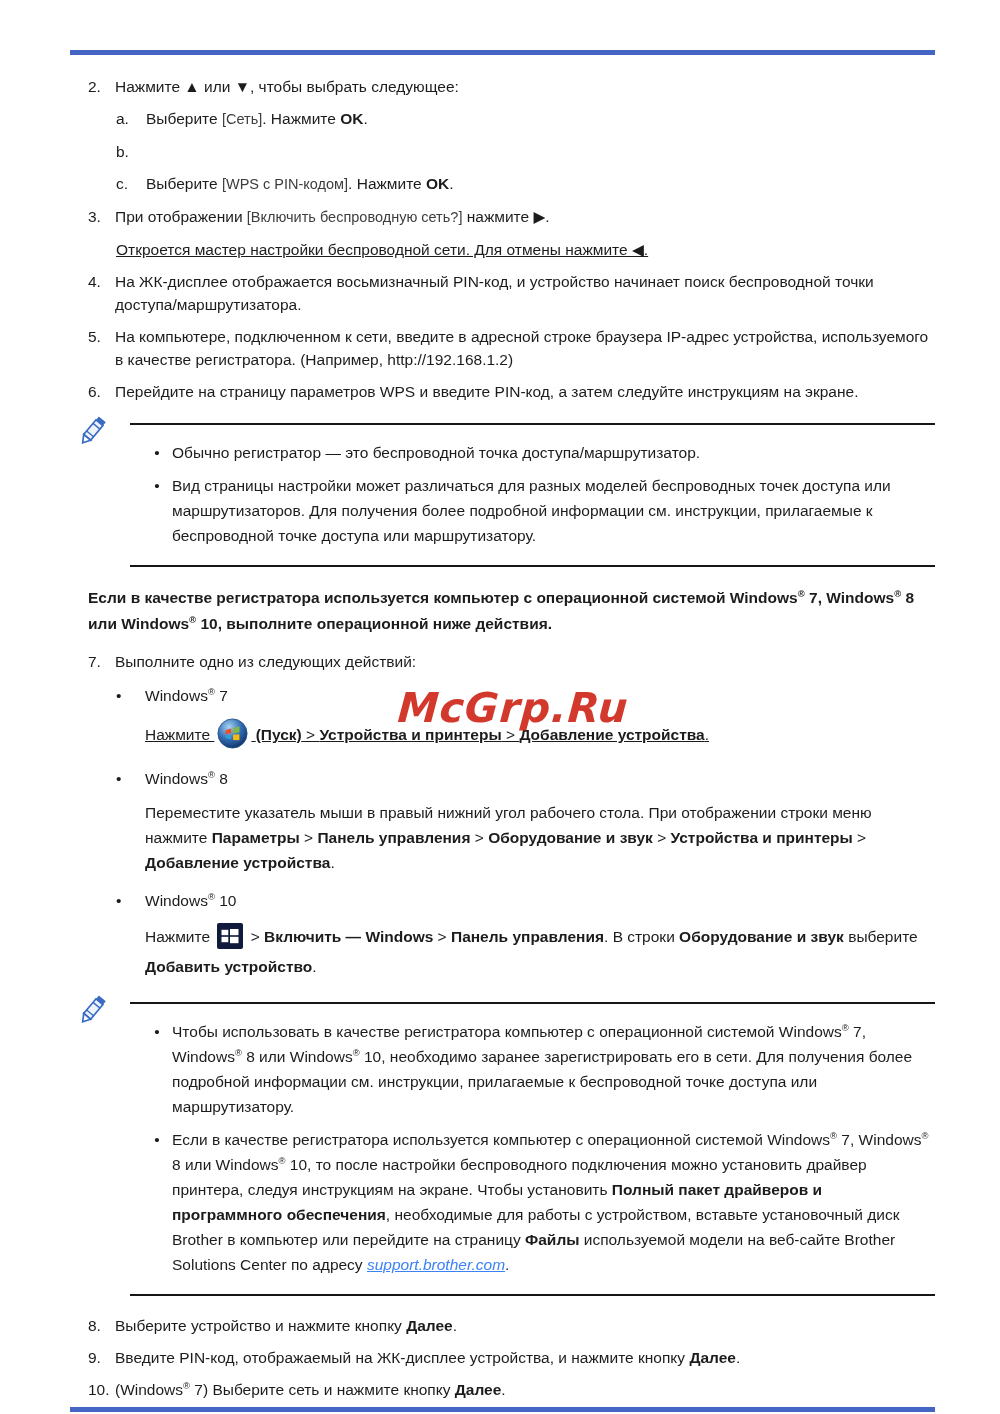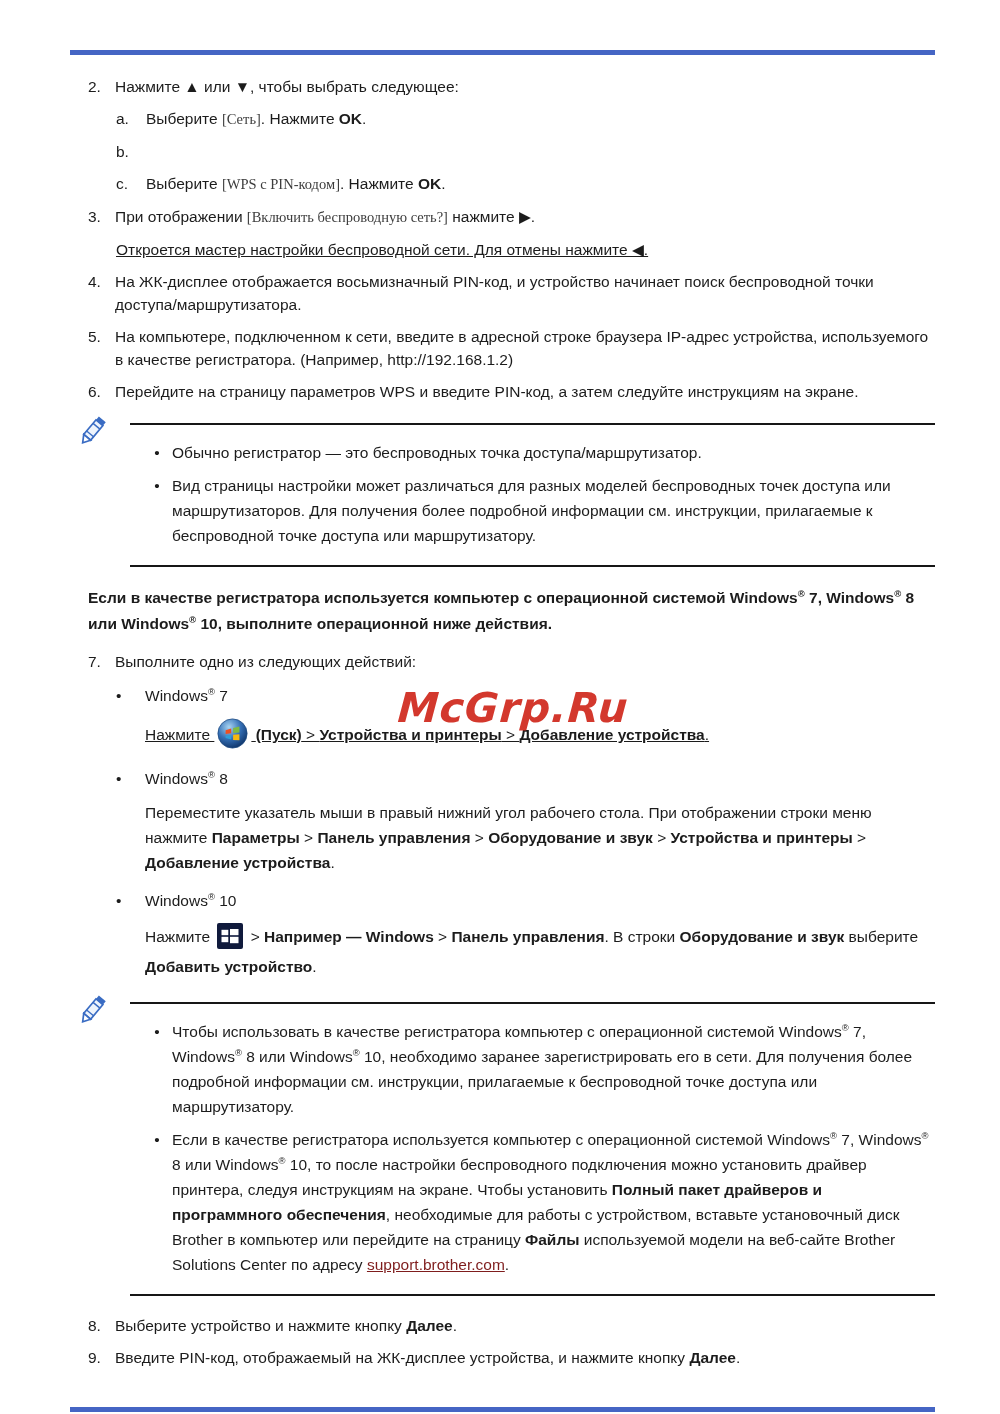--- a/index.html
+++ b/index.html
@@ -33,24 +33,24 @@
         border-top:2px solid #161616;border-bottom:2px solid #161616;}
   .note .pencil{position:absolute;left:-56px;top:-16px;}
   .nb{display:flex;margin:8px 0 8px 12px;line-height:25px;}
   .nb .dot{flex:none;width:30px;text-align:center;}
   .nb .ntext{flex:1;padding-right:6px;}
 
   .boldpara{font-weight:bold;margin:15px 0 13px 0;padding-left:18px;line-height:26px;}
 
   
   .run-b{font-weight:bold;}
-  .run-m{font-family:Liberation Serif, serif;font-size:14.5px;color:#3d3d3d;}
+  .run-m{font-family:Liberation Sans, sans-serif;font-size:14.5px;color:#3d3d3d;}
   .run-sup,.run-bsup{vertical-align:super;font-size:9.5px;line-height:0;}
   .run-bsup{font-weight:bold;}
-  .run-link{color:#7f1d1d;text-decoration:underline;cursor:pointer;}
+  .run-link{color:#3b82f6;text-decoration:underline;cursor:pointer;font-style:italic;}
   .icon-inline{vertical-align:middle;margin:0 3px;}
 
   .watermark{position:absolute;left:398px;top:684px;z-index:6;
     font-family:"DejaVu Sans",sans-serif;font-size:41px;font-weight:bold;font-style:italic;
     color:#d0281c;opacity:.92;letter-spacing:1px;transform:skewX(-4deg);pointer-events:none;}
   .page-number{position:absolute;right:62px;top:1412px;
     font-family:"Liberation Serif","DejaVu Serif",serif;font-weight:bold;font-size:22px;color:#111;}
 </style>
 </head>
 <body>
@@ -103,21 +103,21 @@
             <rect x="10" y="16" width="19" height="9" fill="#eef4fc" stroke="#3a6cc3" stroke-width="1.7"></rect>
             <path d="M10 16 L3 20.5 L10 25 Z" fill="#ffffff" stroke="#3a6cc3" stroke-width="1.7"></path>
             <line x1="14.5" y1="16" x2="14.5" y2="25" stroke="#3a6cc3" stroke-width="1.4"></line>
             <line x1="24.5" y1="16" x2="24.5" y2="25" stroke="#3a6cc3" stroke-width="1.4"></line>
             <rect x="29" y="16" width="4.5" height="9" fill="#3a6cc3"></rect>
           </g>
         </svg>
       </span>
       <div class="nb">
         <span class="dot">•</span>
-        <span class="ntext"><span class="run-n">Обычно регистратор — это беспроводных точка доступа/маршрутизатор.</span></span>
+        <span class="ntext"><span class="run-n">Обычно регистратор — это беспроводной точка доступа/маршрутизатор.</span></span>
       </div>
       <div class="nb">
         <span class="dot">•</span>
         <span class="ntext"><span class="run-n">Вид страницы настройки может различаться для разных моделей беспроводных точек доступа или маршрутизаторов. Для получения более подробной информации см. инструкции, прилагаемые к беспроводной точке доступа или маршрутизатору.</span></span>
       </div>
     </div>
 
     <div class="boldpara"><span class="run-b">Если в качестве регистратора используется компьютер с операционной системой Windows</span><span class="run-bsup">®</span><span class="run-b"> 7, Windows</span><span class="run-bsup">®</span><span class="run-b"> 8 или Windows</span><span class="run-bsup">®</span><span class="run-b"> 10, выполните операционной ниже действия.</span></div>
 
     <div class="num-item">
@@ -157,21 +157,21 @@
       <span class="itext"><span class="run-n">Windows</span><span class="run-sup">®</span><span class="run-n"> 10</span></span>
     </div>
     <div class="w-step squareline"><span class="run-n">Нажмите </span>
   <svg class="icon-inline" width="26" height="26" viewBox="0 0 26 26" style="vertical-align:-7px;">
     <rect width="26" height="26" rx="2" fill="#101a3c"></rect>
     <rect x="4.5" y="6.8" width="6.8" height="5.4" fill="#fff"></rect>
     <rect x="13" y="6" width="8.5" height="6.2" fill="#fff"></rect>
     <rect x="4.5" y="13.8" width="6.8" height="5.4" fill="#fff"></rect>
     <rect x="13" y="13.8" width="8.5" height="6.4" fill="#fff"></rect>
   </svg>
-<span class="run-n"> &gt; </span><span class="run-b">Например — Windows</span><span class="run-n"> &gt; </span><span class="run-b">Панель управления</span><span class="run-n">. В строки </span><span class="run-b">Оборудование и звук</span><span class="run-n"> выберите </span><span class="run-b">Добавить устройство</span><span class="run-n">.</span></div>
+<span class="run-n"> &gt; </span><span class="run-b">Включить — Windows</span><span class="run-n"> &gt; </span><span class="run-b">Панель управления</span><span class="run-n">. В строки </span><span class="run-b">Оборудование и звук</span><span class="run-n"> выберите </span><span class="run-b">Добавить устройство</span><span class="run-n">.</span></div>
 
     <div class="note">
       <span class="pencil">
         <svg width="40" height="42" viewBox="0 0 40 42">
           <g transform="rotate(-50 20 21)">
             <rect x="10" y="16" width="19" height="9" fill="#eef4fc" stroke="#3a6cc3" stroke-width="1.7"></rect>
             <path d="M10 16 L3 20.5 L10 25 Z" fill="#ffffff" stroke="#3a6cc3" stroke-width="1.7"></path>
             <line x1="14.5" y1="16" x2="14.5" y2="25" stroke="#3a6cc3" stroke-width="1.4"></line>
             <line x1="24.5" y1="16" x2="24.5" y2="25" stroke="#3a6cc3" stroke-width="1.4"></line>
             <rect x="29" y="16" width="4.5" height="9" fill="#3a6cc3"></rect>
@@ -189,20 +189,24 @@
     </div>
 
     <div class="num-item">
       <span class="num">8.</span>
       <span class="itext"><span class="run-n">Выберите устройство и нажмите кнопку </span><span class="run-b">Далее</span><span class="run-n">.</span></span>
     </div>
     <div class="num-item">
       <span class="num">9.</span>
       <span class="itext"><span class="run-n">Введите PIN-код, отображаемый на ЖК-дисплее устройства, и нажмите кнопку </span><span class="run-b">Далее</span><span class="run-n">.</span></span>
     </div>
+    <div class="num-item">
+      <span class="num">10.</span>
+      <span class="itext"><span class="run-n">(Windows</span><span class="run-sup">®</span><span class="run-n"> 7) Выберите сеть и нажмите кнопку </span><span class="run-b">Далее</span><span class="run-n">.</span></span>
+    </div>
 
   </div>
 
   <div class="watermark">McGrp.Ru</div>
   <div class="page-number">296</div>
   <div class="rule-blue rule-bottom"></div>
 
 </div>
 
 </body></html>

